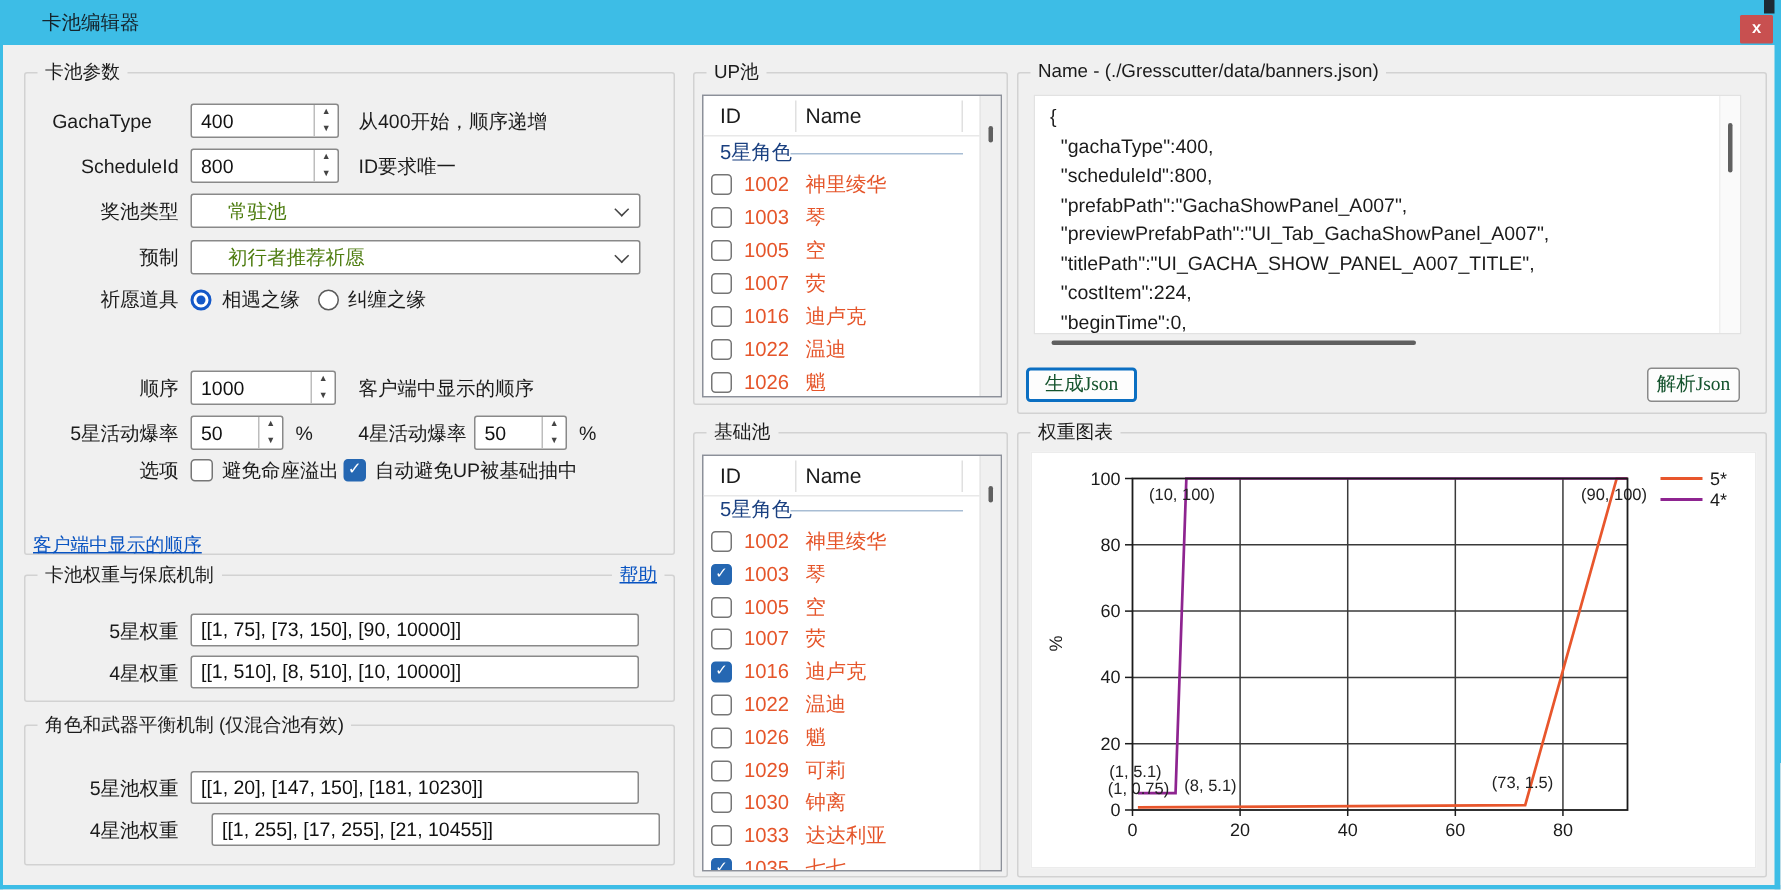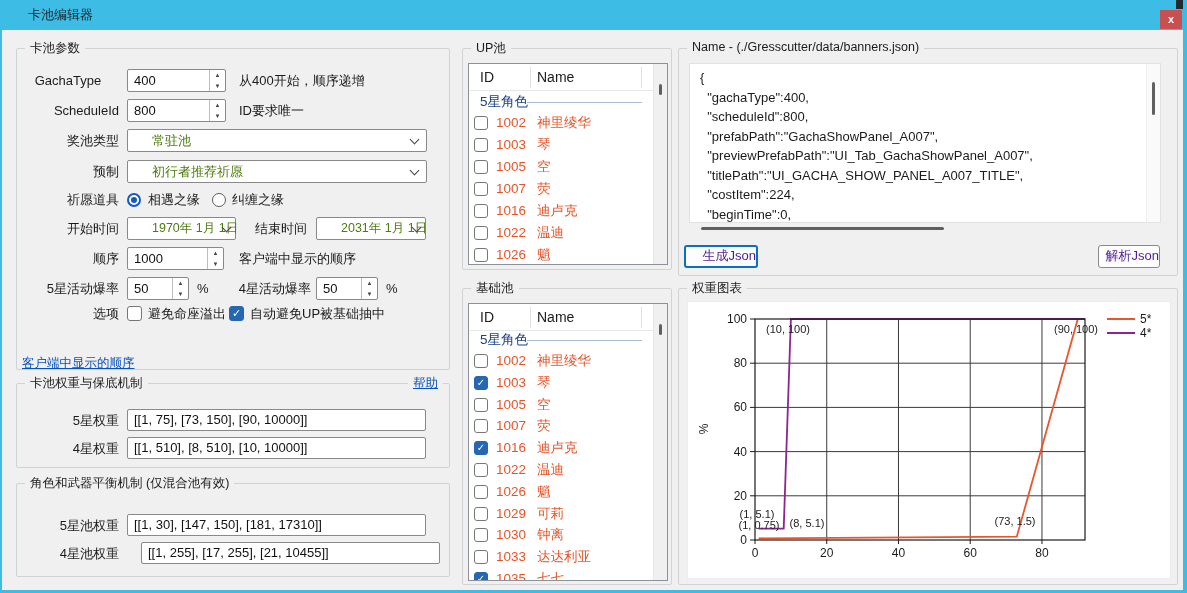--- a/index.html
+++ b/index.html
@@ -48,21 +48,21 @@
   .lcb.on { background:#2567b2; border-color:#2567b2; }
   .lid { position:absolute; left:27px; font-size:13.5px; color:#e5552a; line-height:22px; }
   .lname { position:absolute; left:68px; font-size:13.5px; color:#e5552a; line-height:22px; white-space:nowrap; }
   .vtrack { position:absolute; right:0; top:0; bottom:0; width:14px; background:#f0f0f0; border-left:1px solid #e6e6e6; }
   .vthumb { position:absolute; left:5px; width:3px; background:#606060; border-radius:2px; }
   .json-box { position:absolute; background:#fff; border:1px solid #e2e2e2; overflow:hidden; }
   .json-text { position:absolute; left:10px; top:4px; font-size:13px; line-height:19.5px; color:#1b1b1b; white-space:pre; }
   .hscroll { position:absolute; height:7px; }
   .hthumb { position:absolute; top:2px; height:3px; background:#5f5f5f; border-radius:2px; }
   .btn { position:absolute; height:23px; background:#fdfdfd; border:1px solid #8a8a8a; border-radius:3px;
-         font-size:13px; color:#4c1d95; text-align:right; line-height:20px; cursor:default; }
+         font-size:13px; color:#14532d; text-align:center; line-height:20px; cursor:default;font-family:Liberation Serif, serif; }
   .btn.focused { border:2px solid #0b6fc2; line-height:18px; }
   .chart-panel { position:absolute; background:#fff; border:1px solid #ececec; }
 </style>
 </head>
 <body>
 
 <div class="window">
 
   <div class="titlebar">
     <div class="title-text">卡池编辑器</div>
@@ -118,32 +118,20 @@
     </div>
 
     <div class="row" style="left:0;top:139px;width:434px;">
       <span class="rlabel" style="left:0;width:102px;">祈愿道具</span>
       <span class="radio on" style="left:110px;"></span>
       <span class="clabel" style="left:131px;">相遇之缘</span>
       <span class="radio" style="left:195px;"></span>
       <span class="clabel" style="left:215px;">纠缠之缘</span>
     </div>
 
-    <div class="row" style="left:0;top:168px;width:434px;">
-      <span class="rlabel" style="left:0;width:102px;">开始时间</span>
-      <span class="combo" style="left:110px;width:109px;">
-        <span class="val" style="font-size:12.5px;">1970年 1月 1日</span>
-        <span class="chev" style="right:5px;"></span>
-      </span>
-      <span class="rlabel" style="left:224px;width:66px;">结束时间</span>
-      <span class="combo" style="left:299px;width:110px;">
-        <span class="val" style="font-size:12.5px;">2031年 1月 1日</span>
-        <span class="chev" style="right:5px;"></span>
-      </span>
-    </div>
 
     <div class="row" style="left:0;top:198px;width:434px;">
       <span class="rlabel" style="left:0;width:102px;">顺序</span>
       <span class="spin" style="left:110px;width:97px;">
         <span class="val">1000</span>
         <span class="btns">
             <span class="up">▲</span>
             <span class="dn">▼</span>
           </span>
       </span>
@@ -197,21 +185,21 @@
         <span class="val">[[1, 510], [8, 510], [10, 10000]]</span>
       </span>
     </div>
   </div>
 
   <div class="group" style="left:16px;top:483px;width:434px;height:94px;">
     <span class="group-label">角色和武器平衡机制 (仅混合池有效)</span>
     <div class="row" style="left:0;top:30px;width:434px;">
       <span class="rlabel" style="left:0;width:102px;">5星池权重</span>
       <span class="tinput" style="left:110px;width:299px;">
-        <span class="val">[[1, 30], [147, 150], [181, 17310]]</span>
+        <span class="val">[[1, 20], [147, 150], [181, 10230]]</span>
       </span>
     </div>
     <div class="row" style="left:0;top:58px;width:434px;">
       <span class="rlabel" style="left:0;width:102px;">4星池权重</span>
       <span class="tinput" style="left:124px;width:299px;">
         <span class="val">[[1, 255], [17, 255], [21, 10455]]</span>
       </span>
     </div>
   </div>
 

